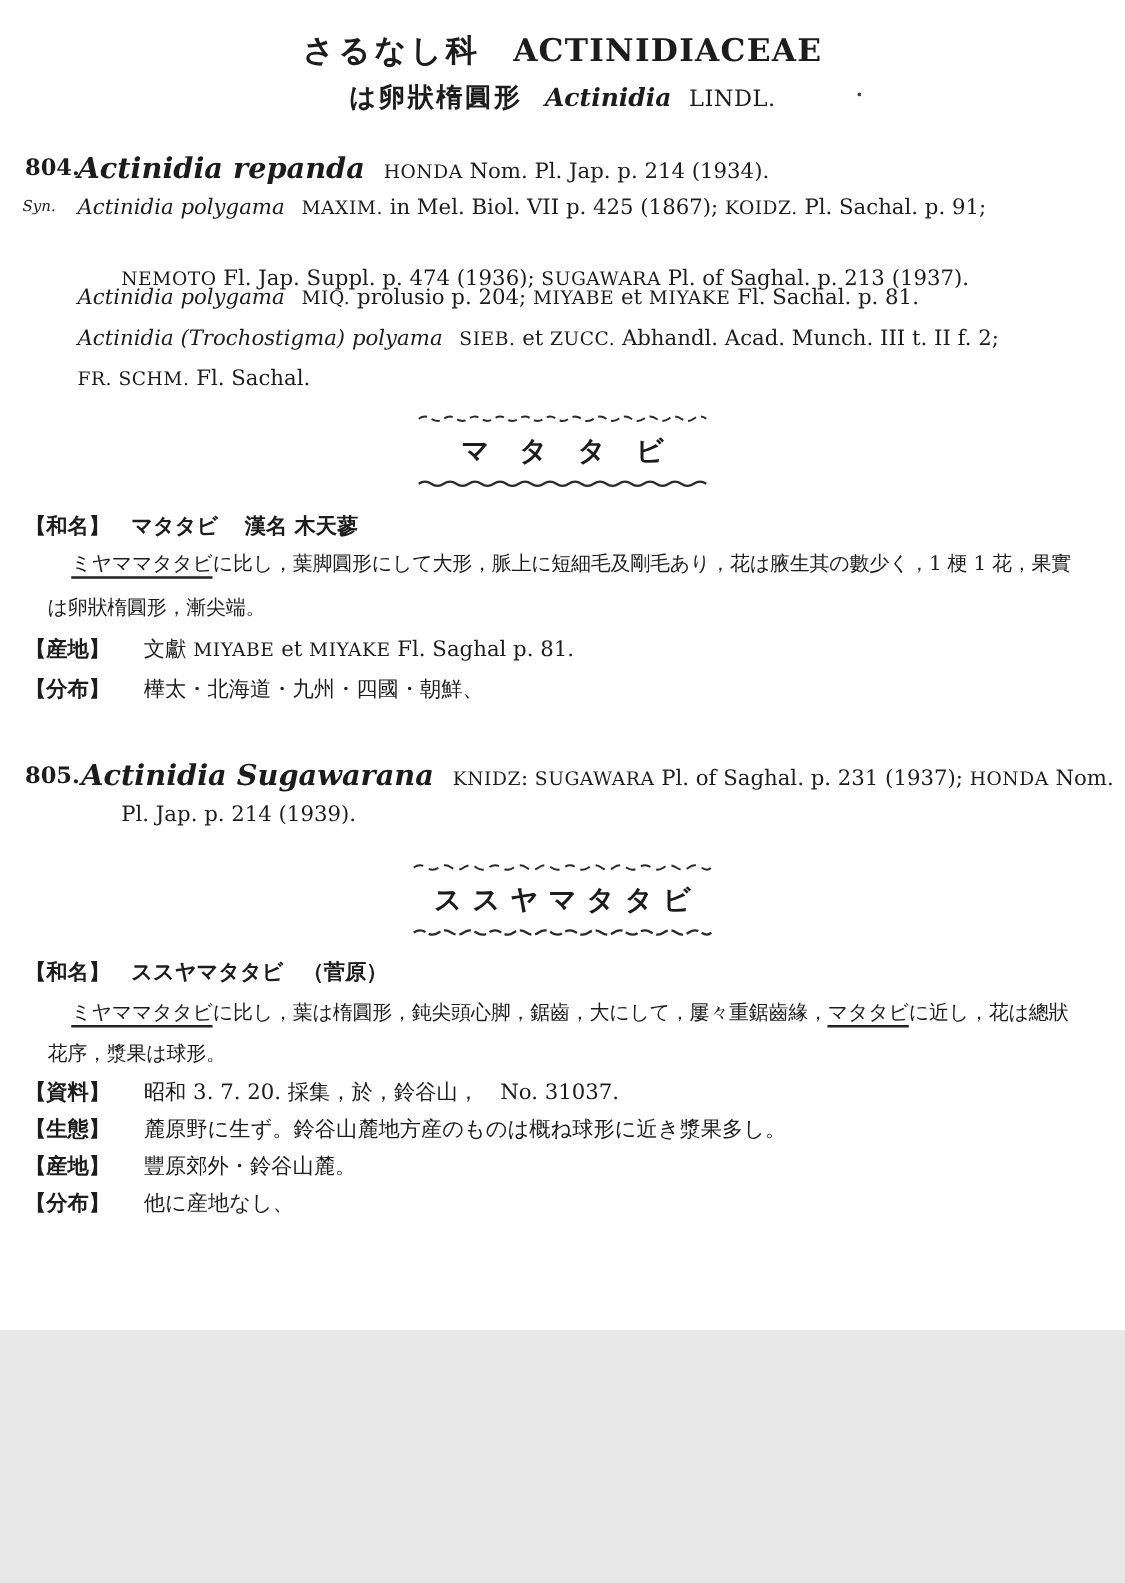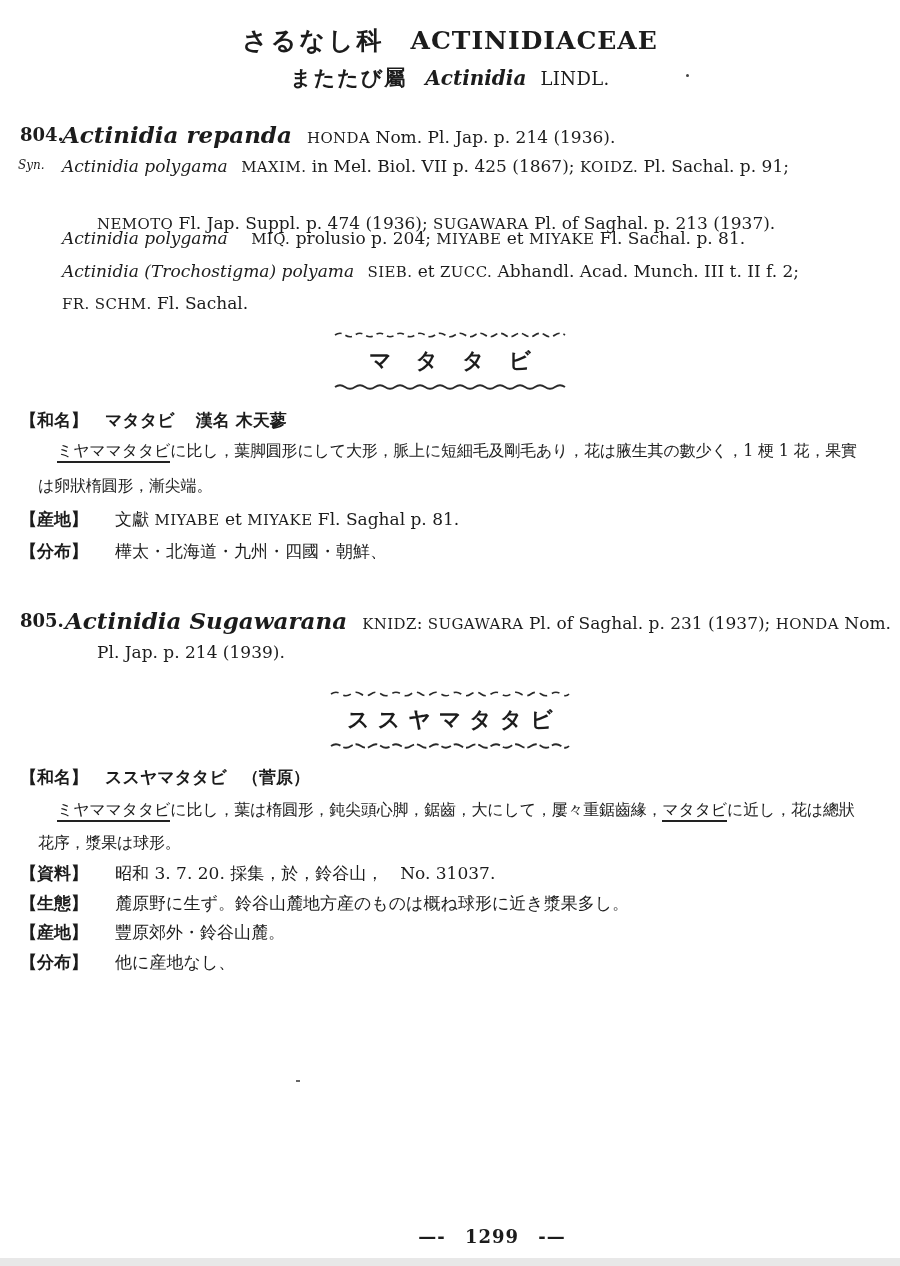--- a/index.html
+++ b/index.html
@@ -1,18 +1,18 @@
 <!DOCTYPE html>
 <html><head>
 <meta charset="utf-8">
 <style>
   html,body{margin:0;padding:0;background:#e8e8e8;}
   .page{
     position:relative;
-    width:900px;height:1258px;
+    width:900px;height:1064px;
     margin:0 auto;
     background:#ffffff;
     color:#1c1c1c;
     overflow:hidden;
     font-family:"DejaVu Serif",serif;
   }
   .abs{position:absolute;white-space:nowrap;}
   .centered{left:0;width:100%;text-align:center;}
   .roman{font-family:"DejaVu Serif",serif;}
   .goth{font-family:"DejaVu Sans",sans-serif;font-weight:bold;}
@@ -42,42 +42,42 @@
 </head>
 <body>
 
 <div class="page">
 
   <div class="abs centered" style="top:24px;">
     <span class="goth title-jp">さるなし科</span><span class="roman title-lat">ACTINIDIACEAE</span>
   </div>
 
   <div class="abs centered" style="top:64px;">
-    <span class="goth sub-jp">またたび屬</span><span class="roman sub-lat">Actinidia</span><span class="roman sub-auth sc">LINDL.</span>
+    <span class="goth sub-jp">は卵狀楕圓形</span><span class="roman sub-lat">Actinidia</span><span class="roman sub-auth sc">LINDL.</span>
   </div>
 
   <div class="speck" style="left:686px;top:74px;width:3px;height:3px;"></div>
 
   <div class="abs roman entry-no" style="left:20px;top:124px;">804.</div>
   <div class="abs" style="left:62px;top:121px;">
     <span class="roman species">Actinidia repanda</span>
-    <span class="roman cit" style="margin-left:10px;"><span class="sc">HONDA</span><span> Nom. Pl. Jap. p. 214 (1936).</span></span>
+    <span class="roman cit" style="margin-left:10px;"><span class="sc">HONDA</span><span> Nom. Pl. Jap. p. 214 (1934).</span></span>
   </div>
 
   <div class="abs roman syn-label" style="left:18px;top:158px;">Syn.</div>
   <div class="abs roman cit" style="left:62px;top:156px;">
     <span class="it">Actinidia polygama</span>
     <span class="sc" style="margin-left:8px;">MAXIM.</span><span> in Mel. Biol. VII p. 425 (1867); </span><span class="sc">KOIDZ.</span><span> Pl. Sachal. p. 91;</span>
   </div>
   <div class="abs roman cit" style="left:97px;top:191px;margin-top:22px;">
     <span class="sc">NEMOTO</span><span> Fl. Jap. Suppl. p. 474 (1936); </span><span class="sc">SUGAWARA</span><span> Pl. of Saghal. p. 213 (1937).</span>
   </div>
   <div class="abs roman cit" style="left:62px;top:228px;">
     <span class="it">Actinidia polygama</span>
-    <span class="sc" style="margin-left:18px;">MIQ.</span><span> prolusio p. 204; </span><span class="sc">MIYABE</span><span> et </span><span class="sc">MIYAKE</span><span> Fl. Sachal. p. 81.</span>
+    <span class="sc" style="margin-left:8px;">MIQ.</span><span> prolusio p. 204; </span><span class="sc">MIYABE</span><span> et </span><span class="sc">MIYAKE</span><span> Fl. Sachal. p. 81.</span>
   </div>
   <div class="abs roman cit" style="left:62px;top:261px;">
     <span class="it">Actinidia (Trochostigma) polyama</span>
     <span class="sc" style="margin-left:8px;">SIEB.</span><span> et </span><span class="sc">ZUCC.</span><span> Abhandl. Acad. Munch. III t. II f. 2;</span>
   </div>
   <div class="abs roman cit" style="left:62px;top:293px;">
     <span class="sc">FR. SCHM.</span><span> Fl. Sachal.</span>
   </div>
 
   <div class="abs centered" style="top:331px;">

